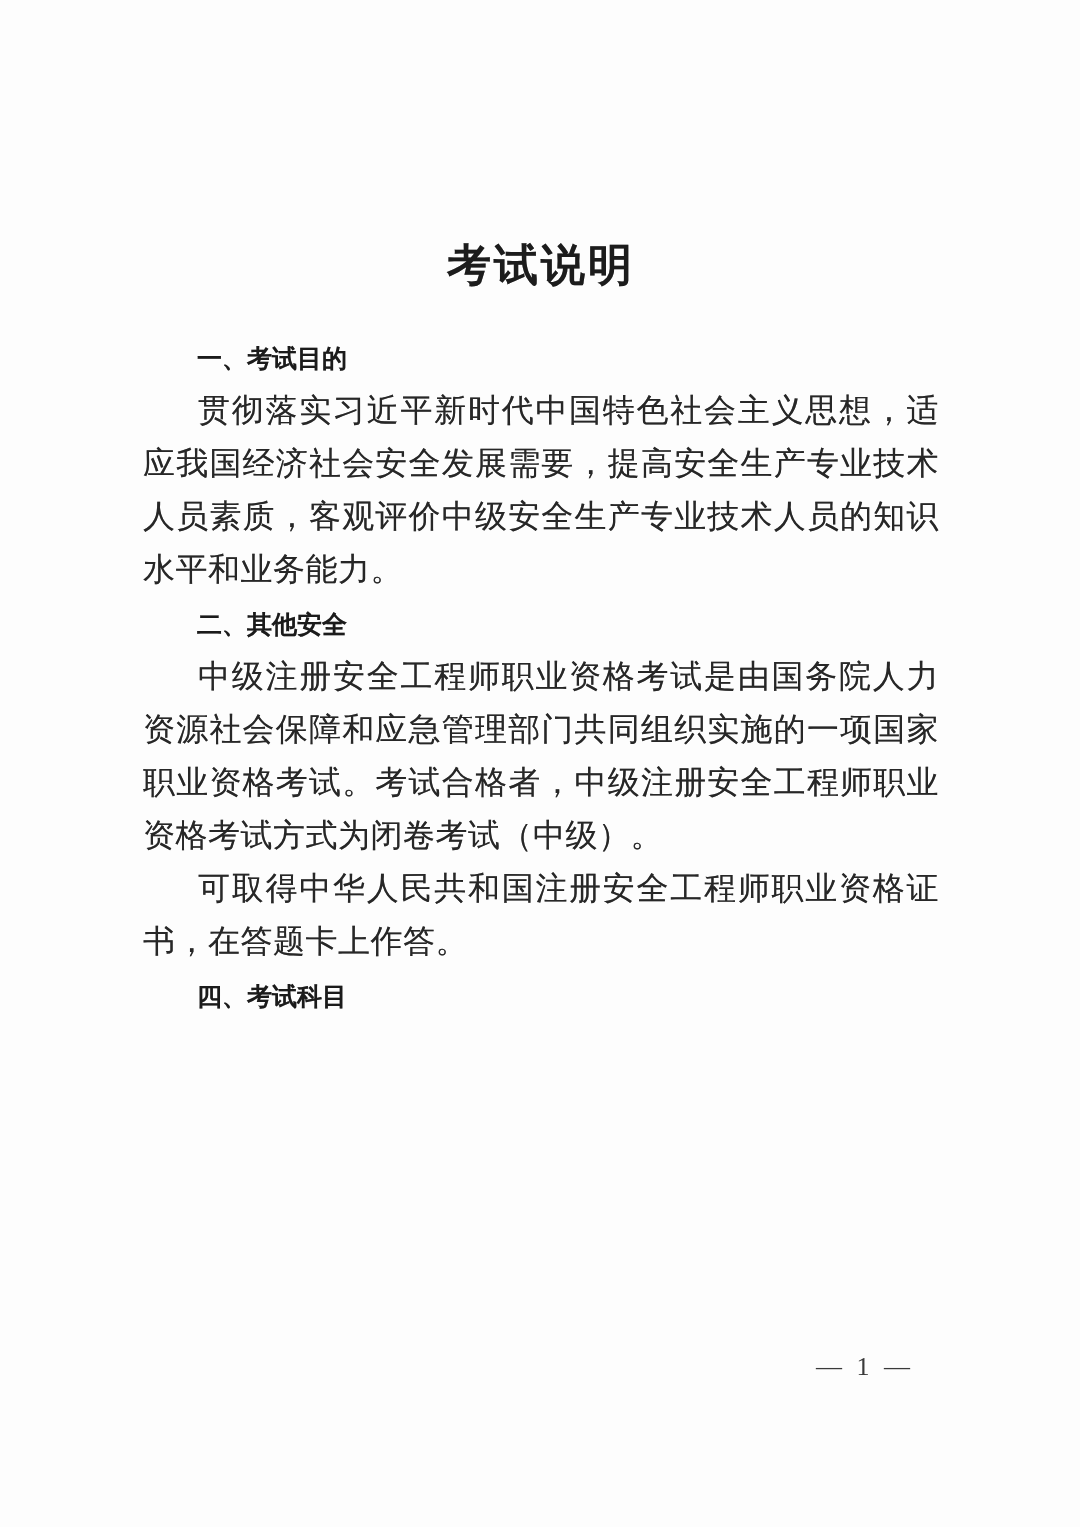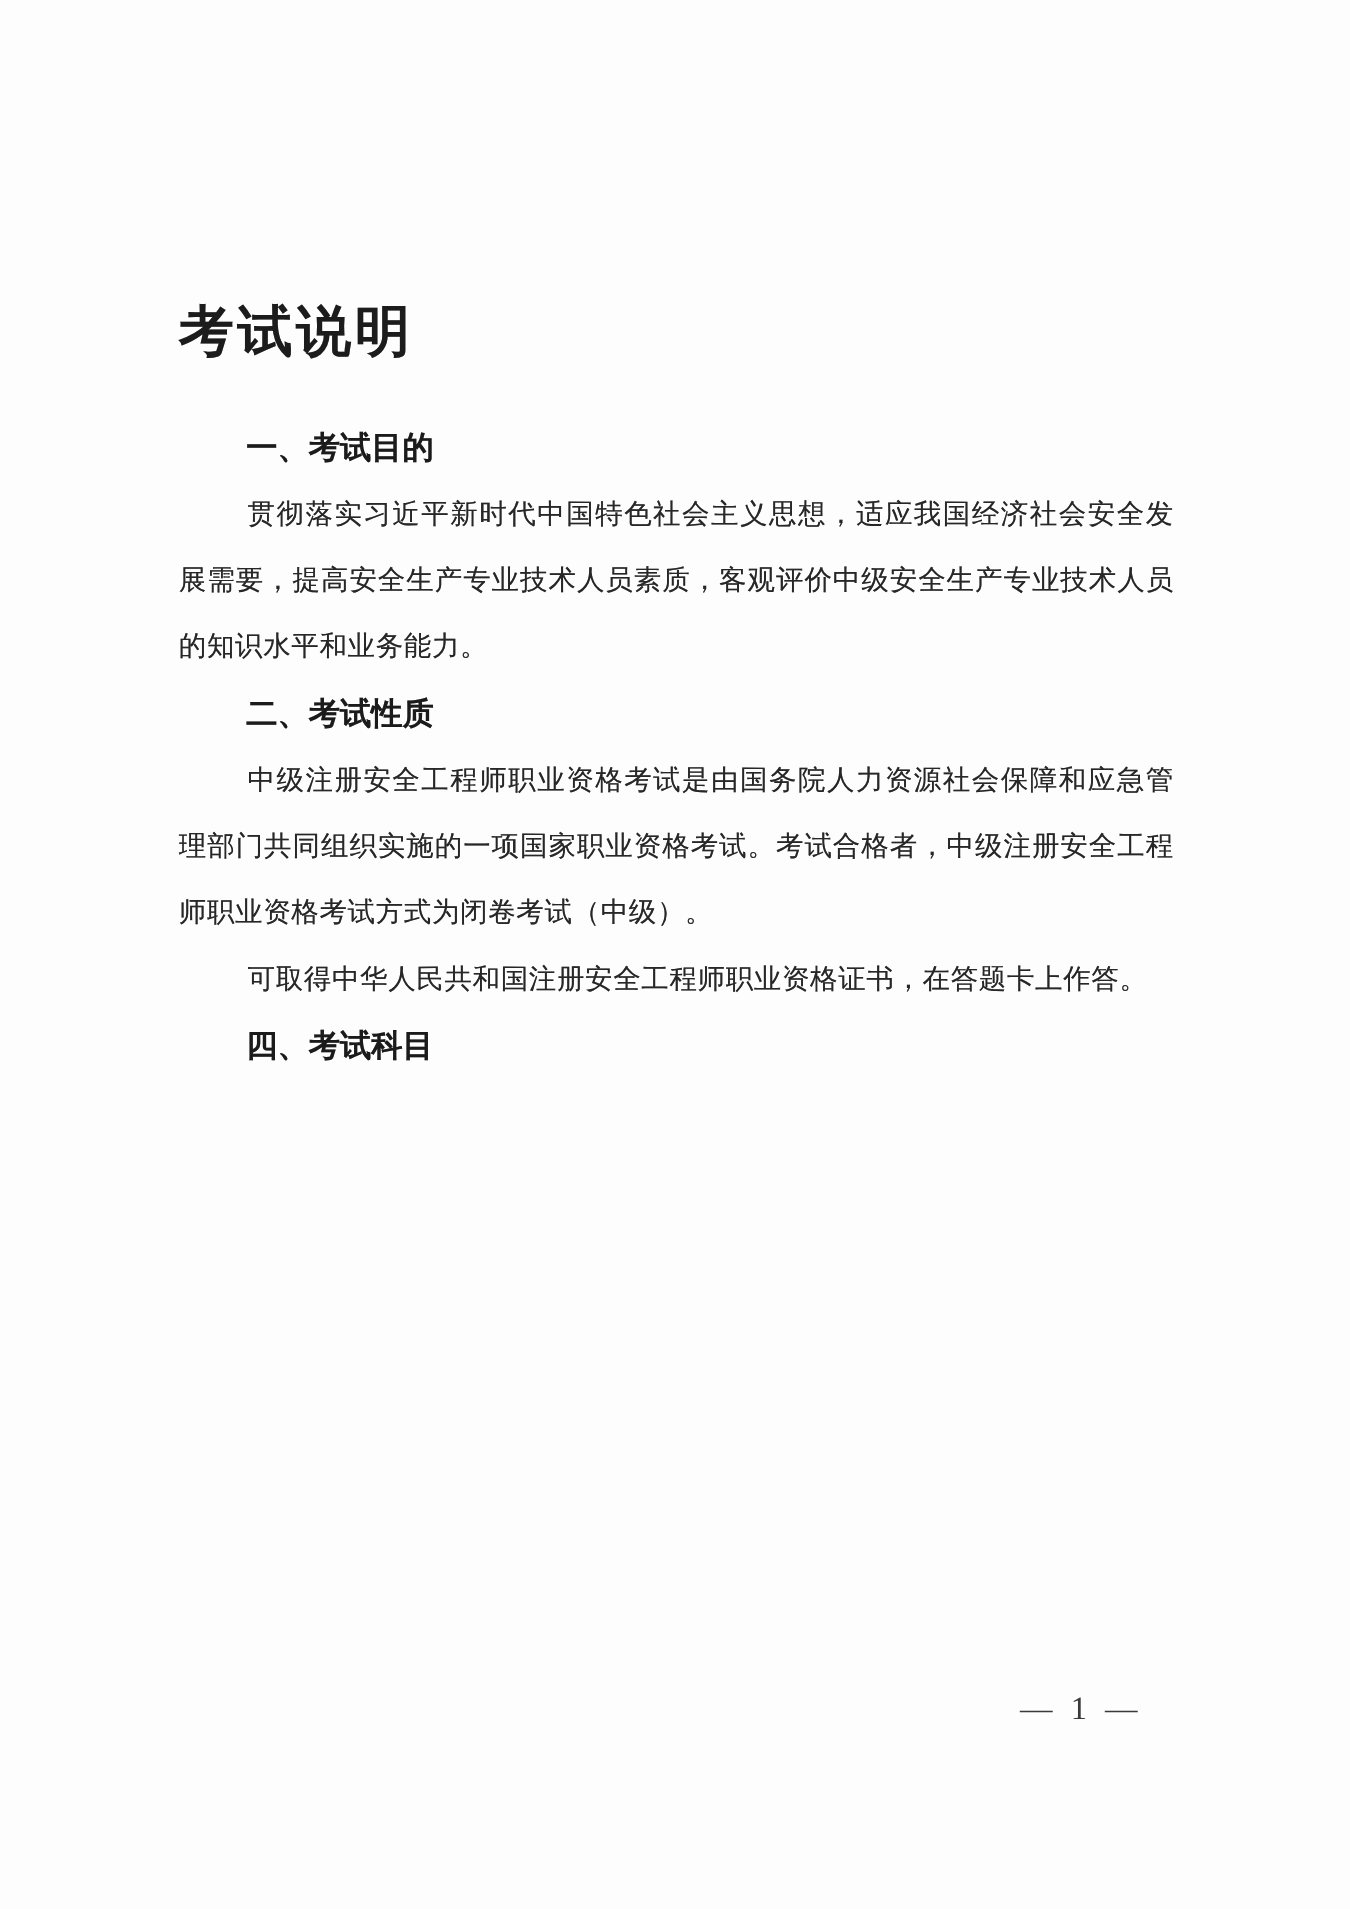--- a/index.html
+++ b/index.html
@@ -23,37 +23,38 @@
     width: 796px;
     text-shadow: 0 0 0.5px rgba(45,45,45,0.55);
   }
   .doc-title {
     margin: 0 0 40px 0;
     font-family: "Liberation Serif", "DejaVu Serif", serif;
     font-weight: 700;
     font-size: 44px;
     line-height: 52px;
     letter-spacing: 3px;
+    text-align: center;
     color: #1c1c1c;
   }
   .sec-heading {
     margin: 0;
     font-family: "Liberation Sans", "DejaVu Sans", sans-serif;
     font-weight: 700;
     font-size: 25px;
     line-height: 52px;
     text-indent: 54px;
     color: #1b1b1b;
   }
   .section + .section .sec-heading {
     margin-top: 2px;
   }
   .sec-body {
     margin: 0;
-    font-size: 22px;
+    font-size: 32px;
     line-height: 53px;
     text-indent: 55px;
     text-align: justify;
     text-justify: inter-ideograph;
     letter-spacing: 0.5px;
     color: #272727;
   }
   .page-num {
     position: absolute;
     top: 1352px;
@@ -74,21 +75,21 @@
   <div class="doc">
 
     <h1 class="doc-title">考试说明</h1>
 
     <div class="section">
       <p class="sec-heading">一、考试目的</p>
       <p class="sec-body">贯彻落实习近平新时代中国特色社会主义思想，适应我国经济社会安全发展需要，提高安全生产专业技术人员素质，客观评价中级安全生产专业技术人员的知识水平和业务能力。</p>
     </div>
 
     <div class="section">
-      <p class="sec-heading">二、考试性质</p>
+      <p class="sec-heading">二、其他安全</p>
       <p class="sec-body">中级注册安全工程师职业资格考试是由国务院人力资源社会保障和应急管理部门共同组织实施的一项国家职业资格考试。考试合格者，中级注册安全工程师职业资格考试方式为闭卷考试（中级）。</p>
     </div>
 
     <div class="section">
       <p class="sec-body">可取得中华人民共和国注册安全工程师职业资格证书，在答题卡上作答。</p>
     </div>
 
     <div class="section">
       <p class="sec-heading">四、考试科目</p>
     </div>

